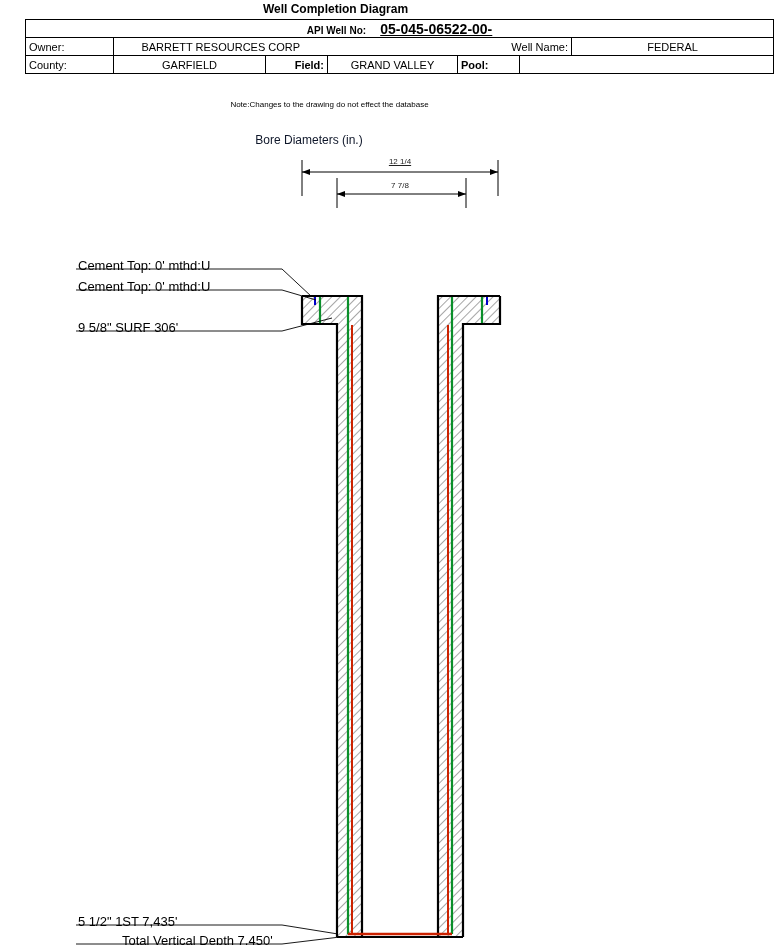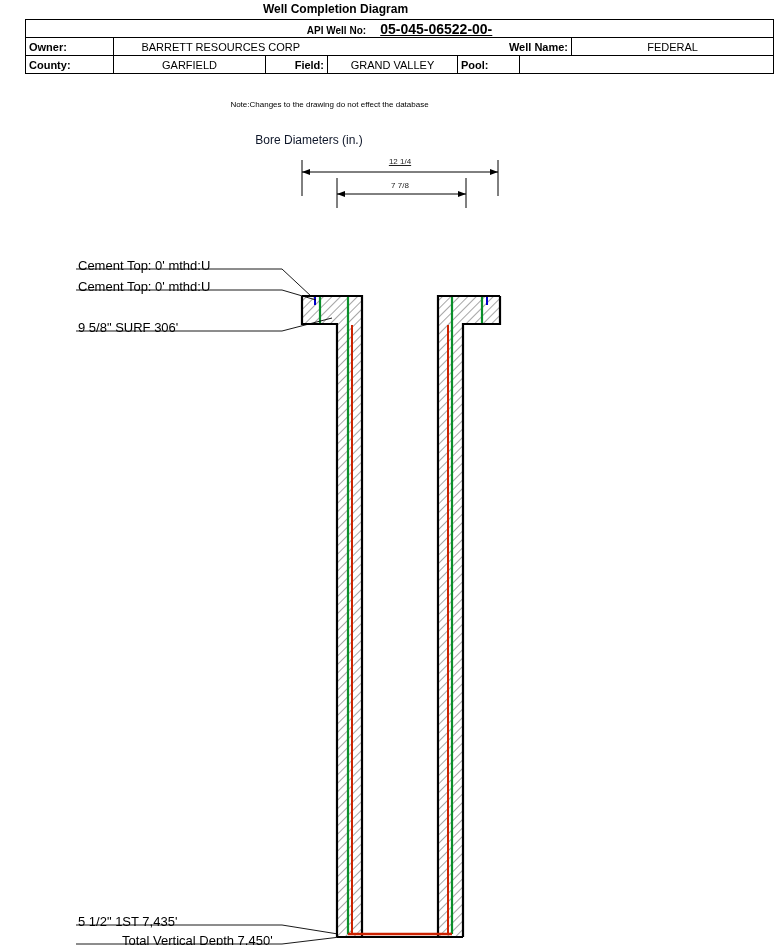--- a/index.html
+++ b/index.html
@@ -37,21 +37,21 @@
     table-layout: fixed;
   }
   .header-table td {
     border: 1px solid #000000;
     height: 17px;
     font-size: 11px;
     padding: 0 3px;
     vertical-align: middle;
     white-space: nowrap;
   }
-  .lbl { font-weight: bold; margin-left: 20px; }
+  .lbl { font-weight: normal; margin-left: 20px; }
   .lbl-big { font-weight: bold; font-size: 10px; }
   .val { text-align: center; }
   .val-u { text-align: center; text-decoration: underline; font-weight: bold; font-size: 14px;}
   .nb-r { border-right: none !important; }
   .nb-l { border-left: none !important; }
 
   .note {
     position: absolute;
     top: 100px;
     left: 0;

